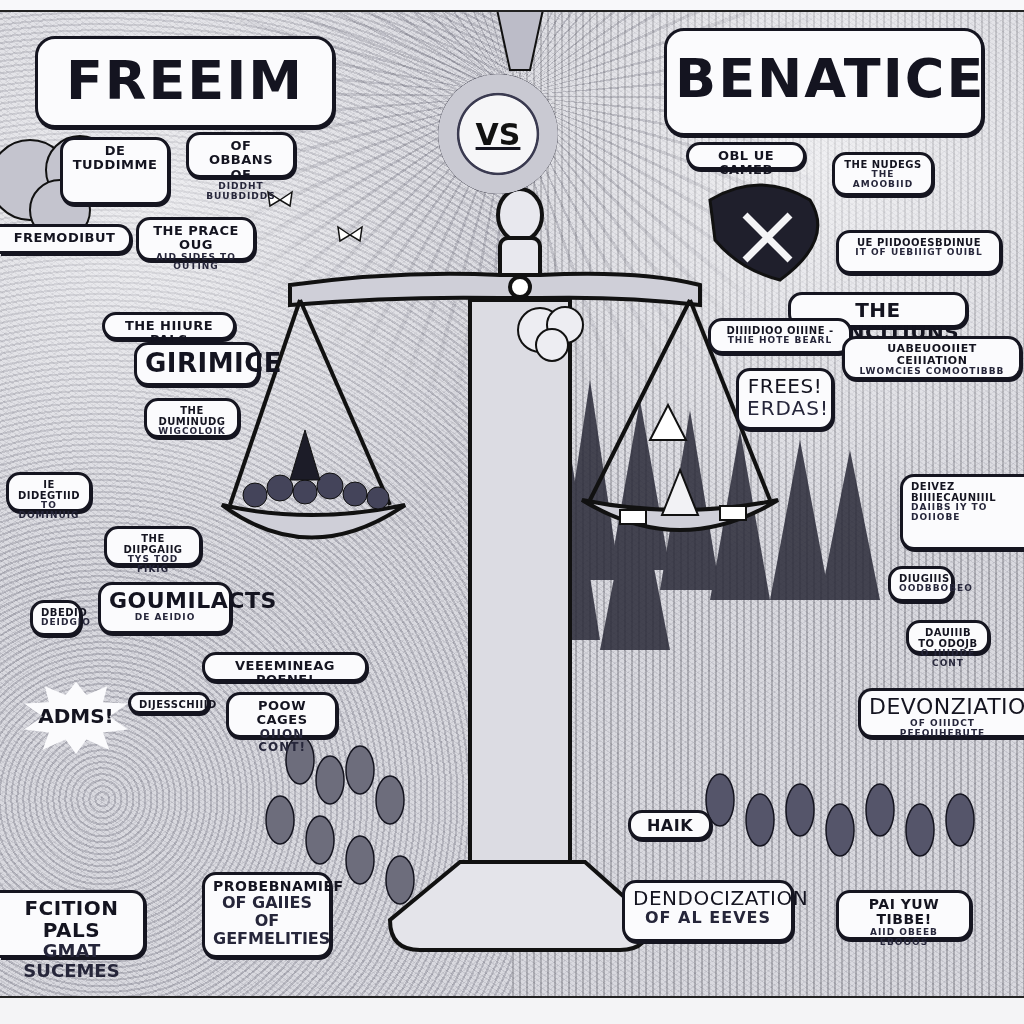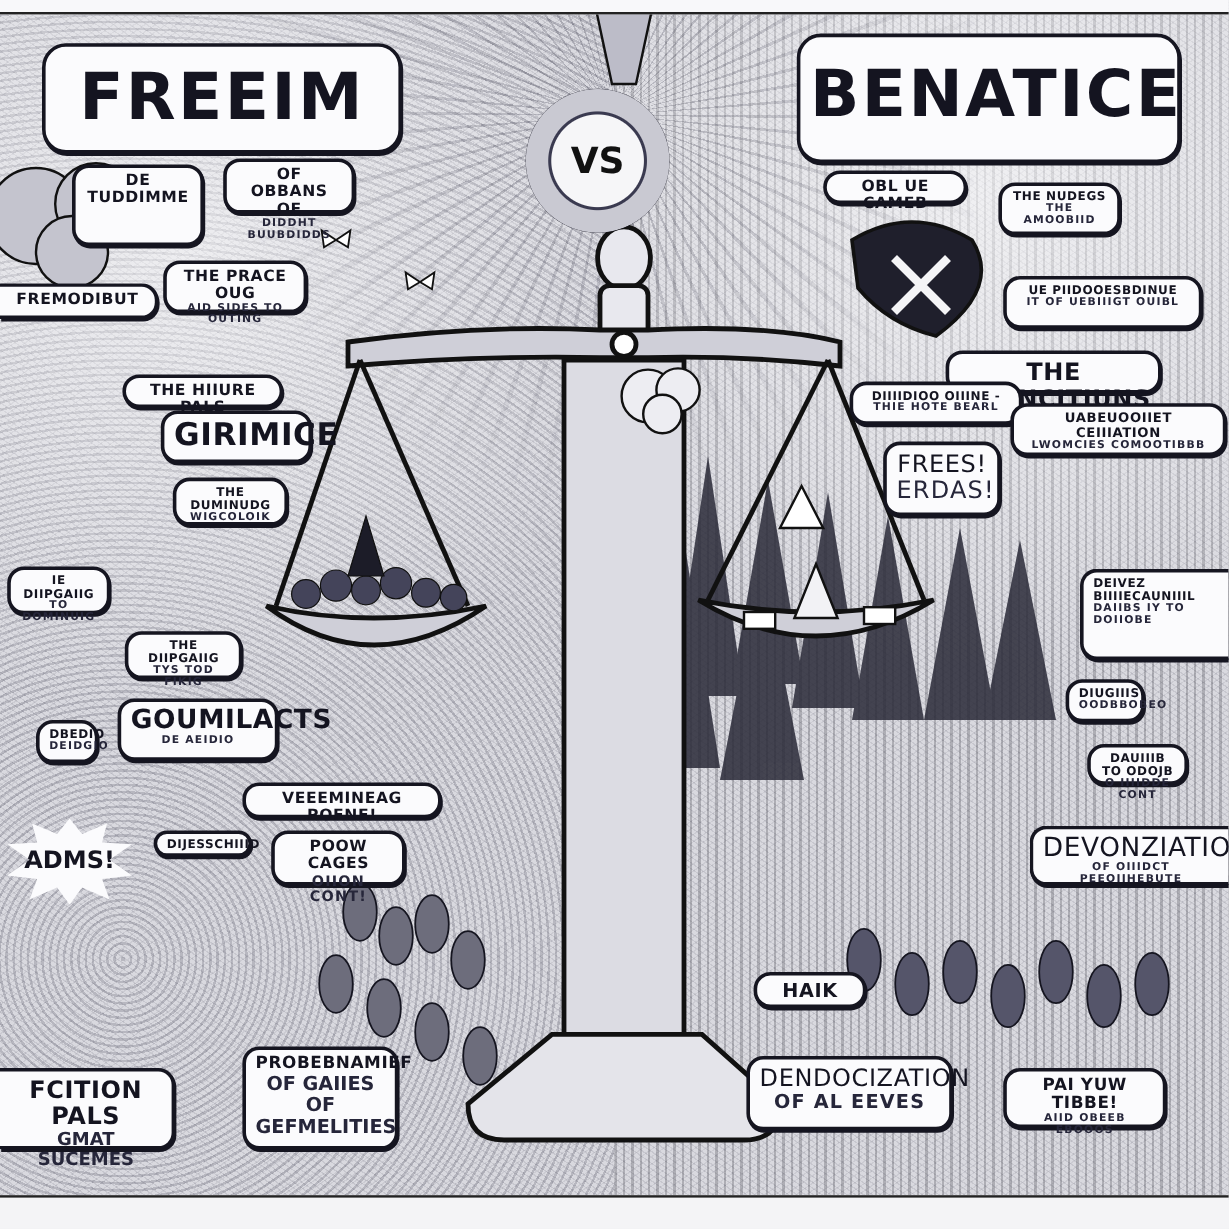--- a/index.html
+++ b/index.html
@@ -30,21 +30,21 @@
   .bubble .sub{display:block;font-size:9px;font-weight:700;letter-spacing:1px;color:#26263a}
   .big{font-size:54px;letter-spacing:2px}
   .mid{font-size:26px}
   .sml{font-size:13px}
   .xs{font-size:10px}
   .burst{position:absolute;background:#fbfbfd;font-weight:700;text-align:center;
     clip-path:polygon(50% 0,60% 18%,80% 6%,76% 28%,100% 30%,82% 48%,100% 66%,76% 70%,82% 94%,60% 80%,50% 100%,40% 80%,18% 94%,24% 70%,0 66%,18% 48%,0 30%,24% 28%,20% 6%,40% 18%);}
   svg{position:absolute;left:0;top:0}
   .vs{position:absolute;left:438px;top:74px;width:120px;height:120px;border-radius:50%;
     background:radial-gradient(circle,#f6f6f8 0 45%,#3a3a50 46% 48%,#c9c9d2 49% 70%,#1b1b28 71% 73%,transparent 74%);
-    display:flex;align-items:center;justify-content:center;}
+    display:flex;align-items:center;justify-content:center;text-decoration:underline;}
   .vs span{font-size:30px;font-weight:700;color:#111}
 </style>
 </head>
 <body>
 
 <div id="canvas">
   <div class="left-half"></div>
   <div class="right-half"></div>
   <div class="rays"></div>
 
@@ -150,63 +150,63 @@
     <span>DE TUDDIMME</span>
   </div>
   <div class="bubble sml" style="left:186px;top:132px;width:110px;height:46px">
     <span>OF OBBANS OF</span>
     <span class="sub">DIDDHT BUUBDIDDS</span>
   </div>
   <div class="bubble sml" style="left:136px;top:217px;width:120px;height:44px">
     <span>THE PRACE OUG</span>
     <span class="sub">AID SIDES TO OUTING</span>
   </div>
-  <div class="bubble sml" style="left:0;top:236px;width:132px;height:30px;border-left:none;border-radius:0 14px 14px 0">
+  <div class="bubble sml" style="left:0;top:224px;width:132px;height:30px;border-left:none;border-radius:0 14px 14px 0">
     <span>FREMODIBUT</span>
   </div>
   <div class="bubble sml" style="left:102px;top:312px;width:134px;height:28px">
     <span>THE HIIURE PALS</span>
   </div>
   <div class="bubble mid" style="left:134px;top:342px;width:126px;height:44px">
     <span>GIRIMICE</span>
   </div>
   <div class="bubble xs" style="left:144px;top:398px;width:96px;height:40px">
     <span>THE DUMINUDG</span>
     <span class="sub">WIGCOLOIK</span>
   </div>
   <div class="bubble xs" style="left:6px;top:472px;width:86px;height:40px">
-    <span>IE DIIPGAIIG</span>
+    <span>IE DIDEGTIID</span>
     <span class="sub">TO DOMINUIG</span>
   </div>
   <div class="bubble xs" style="left:104px;top:526px;width:98px;height:40px">
     <span>THE DIIPGAIIG</span>
     <span class="sub">TYS TOD FIKIG</span>
   </div>
   <div class="bubble mid" style="left:98px;top:582px;width:134px;height:52px;font-size:22px">
     <span>GOUMILACTS</span>
     <span class="sub">DE AEIDIO</span>
   </div>
   <div class="bubble xs" style="left:30px;top:600px;width:52px;height:36px">
     <span>DBEDIO</span>
     <span class="sub">DEIDGIO</span>
   </div>
-  <div class="burst mid" style="left:6px;top:682px;width:104px;height:72px;padding-top:22px;font-size:20px;filter:drop-shadow(0 0 1px #111)">ADMS!</div>
+  <div class="burst mid" style="left:24px;top:682px;width:104px;height:72px;padding-top:22px;font-size:20px;filter:drop-shadow(0 0 1px #111)">ADMS!</div>
   <div class="bubble xs" style="left:128px;top:692px;width:82px;height:22px">
     <span>DIJESSCHIIID</span>
   </div>
   <div class="bubble sml" style="left:202px;top:652px;width:166px;height:30px">
     <span>VEEEMINEAG POFNE!</span>
   </div>
   <div class="bubble sml" style="left:226px;top:692px;width:112px;height:46px">
     <span>POOW CAGES</span>
     <span class="sub" style="font-size:12px">OIION CONT!</span>
   </div>
   <div class="bubble mid" style="left:0;top:890px;width:146px;height:68px;font-size:20px;border-left:none;border-radius:0 14px 14px 0">
     <span>FCITION PALS</span>
-    <span class="sub" style="font-size:15px;letter-spacing:0">GMAT SUCEMES</span>
+    <span class="sub" style="font-size:18px;letter-spacing:0">GMAT SUCEMES</span>
   </div>
   <div class="bubble sml" style="left:202px;top:872px;width:130px;height:86px;font-size:14px">
     <span>PROBEBNAMIEF</span>
     <span class="sub" style="font-size:16px;letter-spacing:0">OF GAIIES OF GEFMELITIES</span>
   </div>
 
   <div class="bubble big" style="left:664px;top:28px;width:320px;height:108px;padding-top:18px;border-radius:20px">BENATICE</div>
 
   <div class="bubble sml" style="left:686px;top:142px;width:120px;height:28px">
     <span>OBL UE CAMEB</span>
@@ -251,19 +251,19 @@
     <span class="sub">OF OIIIDCT PEEOIIHEBUTE</span>
   </div>
   <div class="bubble mid" style="left:622px;top:880px;width:172px;height:62px;font-size:20px;font-weight:400">
     <span>DENDOCIZATION</span>
     <span class="sub" style="font-size:16px;font-weight:700">OF AL EEVES</span>
   </div>
   <div class="bubble sml" style="left:836px;top:890px;width:136px;height:50px;font-size:14px">
     <span>PAI YUW TIBBE!</span>
     <span class="sub">AIID OBEEB EBOOOS</span>
   </div>
-  <div class="bubble sml" style="left:628px;top:810px;width:94px;height:30px;font-size:16px">
+  <div class="bubble sml" style="left:628px;top:810px;width:84px;height:30px;font-size:16px">
     <span>HAIK</span>
   </div>
 </div>
 
 <div id="frame-top"></div>
 <div id="frame-bottom"></div>
 
 </body></html>

